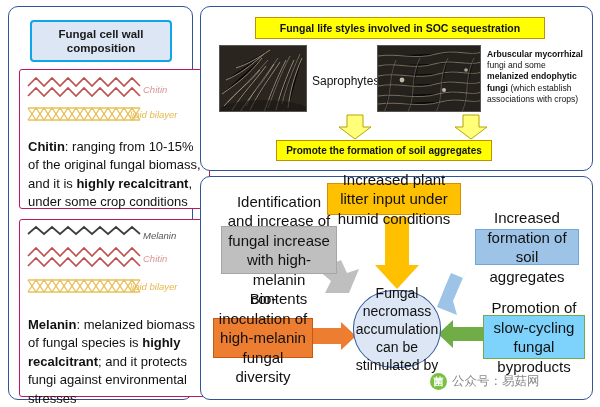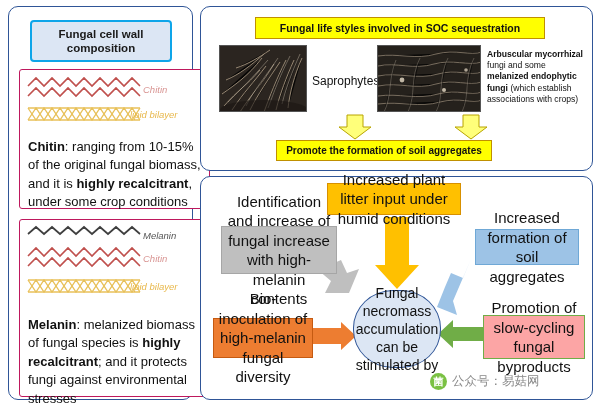--- a/index.html
+++ b/index.html
@@ -173,21 +173,21 @@
   #box-aggregates {
     left: 274px; top: 52px; width: 104px; height: 36px;
     background: #9dc3e6; border: 1px solid #6fa8d6;
   }
   #box-bio {
     left: 12px; top: 141px; width: 100px; height: 40px;
     background: #ed7d31; border: 1px solid #c55a11;
   }
   #box-promotion {
     left: 282px; top: 138px; width: 102px; height: 44px;
-    background: #fca5a5; border: 1px solid #70ad47;
+    background: #7dd3fc; border: 1px solid #70ad47;
   }
   #box-center {
     left: 152px; top: 113px; width: 88px; height: 78px;
     background: #dce6f4; border: 1px solid #2f5597;
     border-radius: 40px/38px;
     font-size: 14px;
     font-weight: normal;
     color: #111;
   }
 

